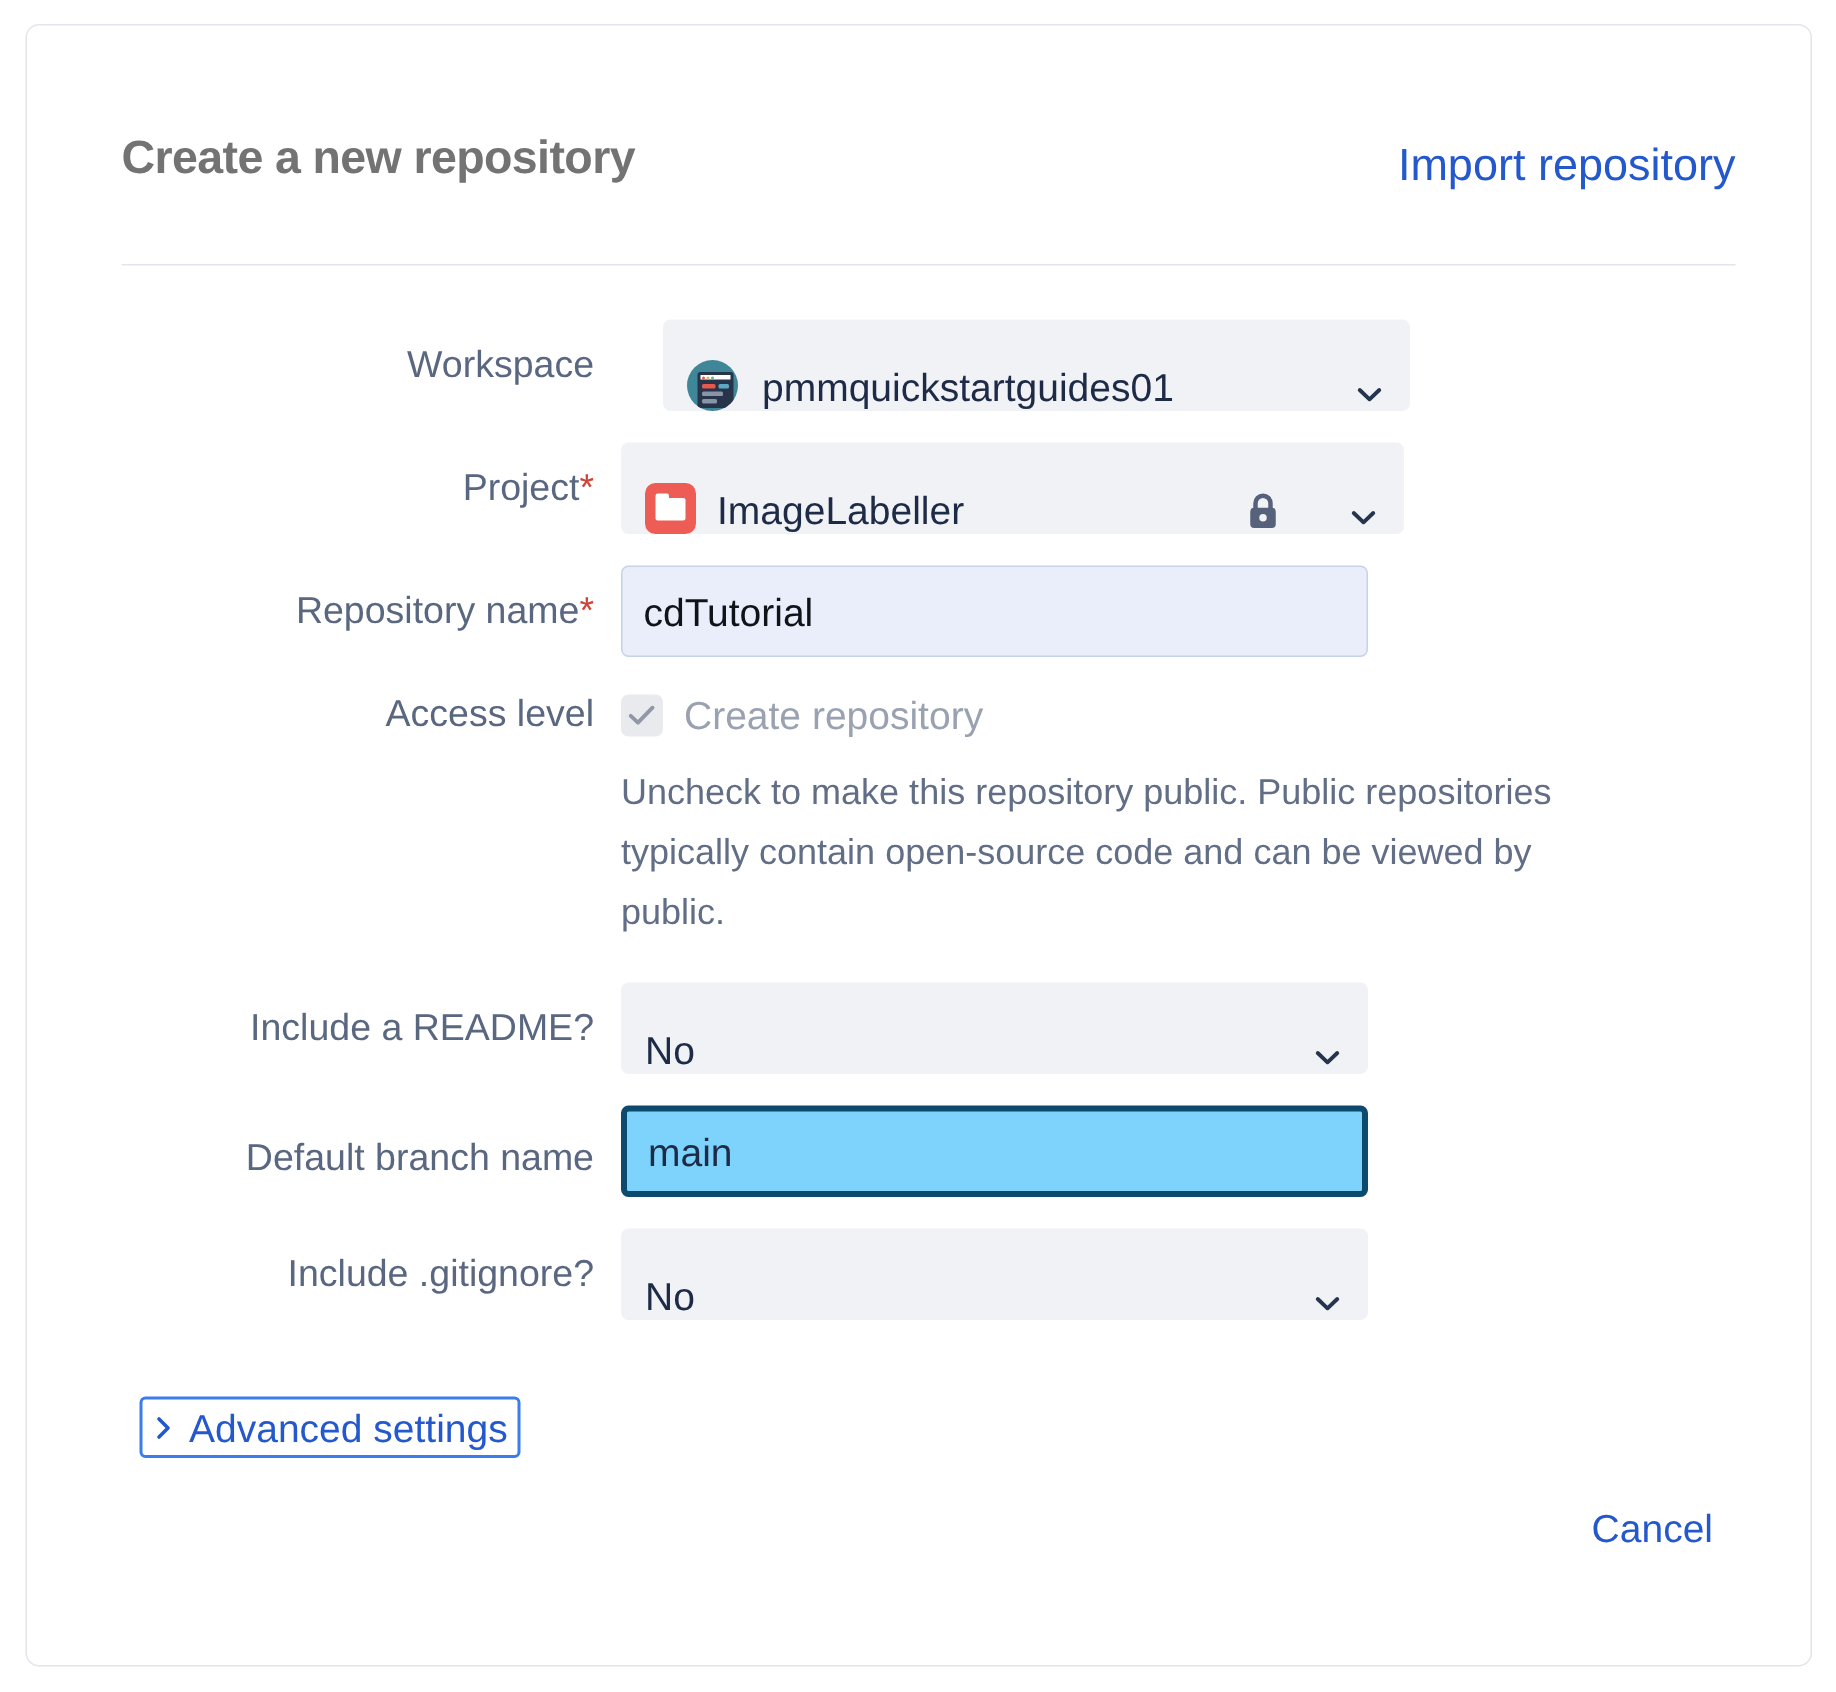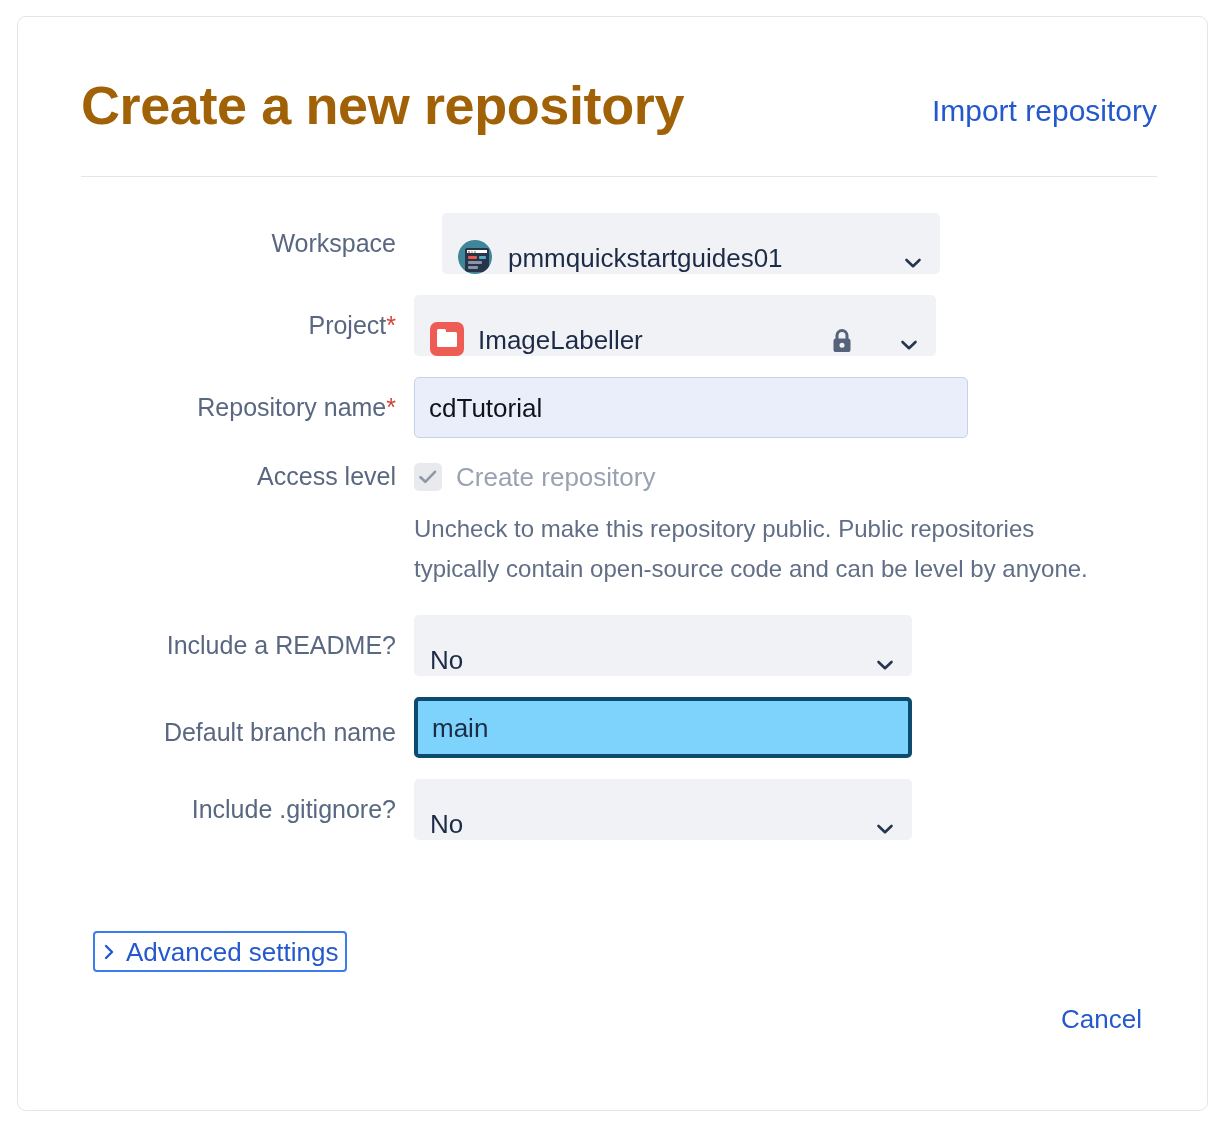--- a/index.html
+++ b/index.html
@@ -31,23 +31,23 @@
     left: 63px;
     top: 62px;
     width: 1076px;
     height: 98px;
     border-bottom: 1px solid #E3E5EA;
   }
   .page-title {
     position: absolute;
     left: 0;
     top: 0;
-    font-size: 54px;
+    font-size: 31px;
     font-weight: bold;
-    color: #a16207;
+    color: #737373;
     letter-spacing: -0.4px;
     line-height: 52px;
   }
   .import-link {
     position: absolute;
     right: 0;
     top: 17px;
     font-size: 30px;
     color: #2458CD;
     line-height: 30px;
@@ -190,21 +190,21 @@
     height: 61px;
     border-radius: 5px;
     display: flex;
     align-items: center;
     padding: 0 14px;
     font-size: 26px;
     line-height: 32px;
     cursor: text;
   }
   .text-input.filled {
-    width: 554px;
+    width: 498px;
     background: #E9EEFA;
     border: 1px solid #C6D2EA;
     color: #0F1419;
   }
   .text-input.plain {
     width: 498px;
     background: #7dd3fc;
     border: 4px solid #0c4a6e;
     color: #1D2B46;
   }
@@ -376,21 +376,21 @@
       </div>
       <div class="field">
         <div class="cb-wrap">
           <span class="checkbox">
             <svg width="20" height="18" viewBox="0 0 20 18">
               <path d="M2.5 9.2 L7.3 13.8 L17 3.8" fill="none" stroke="#9098A8" stroke-width="2.6" stroke-linecap="round" stroke-linejoin="round"></path>
             </svg>
           </span>
           <span class="cb-label">Create repository</span>
         </div>
-        <div class="helper">Uncheck to make this repository public. Public repositories typically contain open-source code and can be level by anyone.</div>
+        <div class="helper">Uncheck to make this repository public. Public repositories typically contain open-source code and can be viewed by public.</div>
       </div>
     </div>
 
     <div class="row" style="margin-top:26px">
       <div class="label lbl-pad">
         <span>Include a README?</span>
       </div>
       <div class="field">
         <div class="select w-plain">
           <span class="select-text">No</span>

